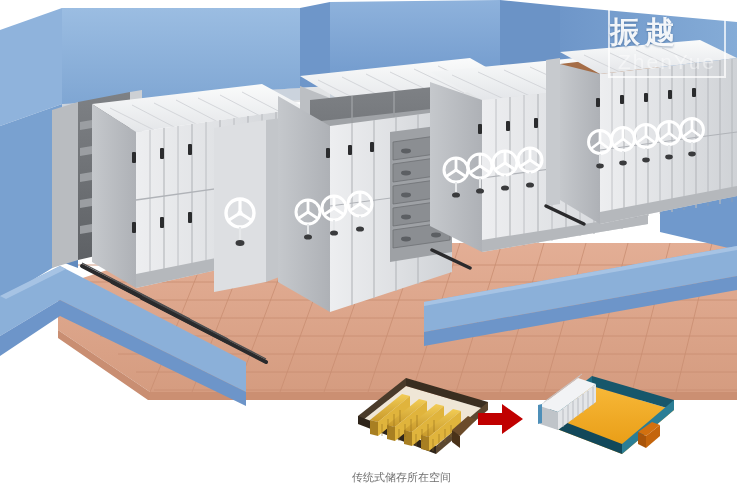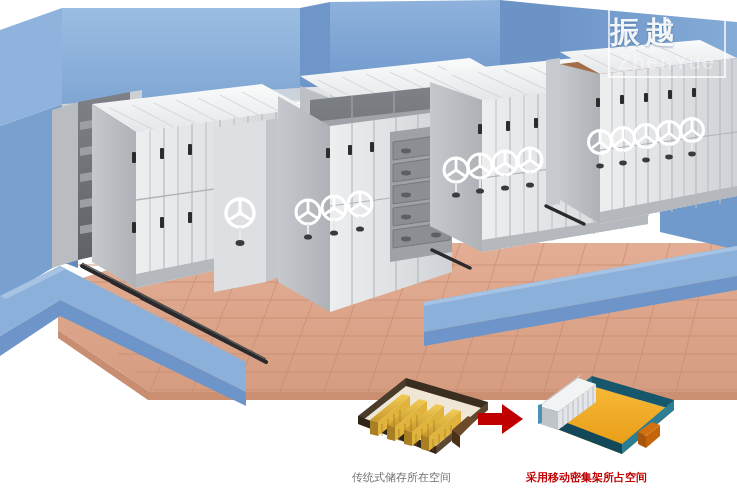--- a/index.html
+++ b/index.html
@@ -629,16 +629,15 @@
 
         <polygon points="8,33 12,32 12,51 8,52" fill="#4E8FB8"></polygon>
       </g>
 
       <polygon points="108,60 122,50 130,53 116,64" fill="#D2700F"></polygon>
       <polygon points="108,60 116,64 116,76 108,72" fill="#A9550A"></polygon>
       <polygon points="116,64 130,53 130,64 116,76" fill="#C4650C"></polygon>
     </svg>
 
     <div class="cmp-cap cap-left">传统式储存所在空间</div>
-    <div class="cmp-cap cap-right">采用移动密集架所占空间</div>
   </div>
 
 </div>
 
 </body></html>

